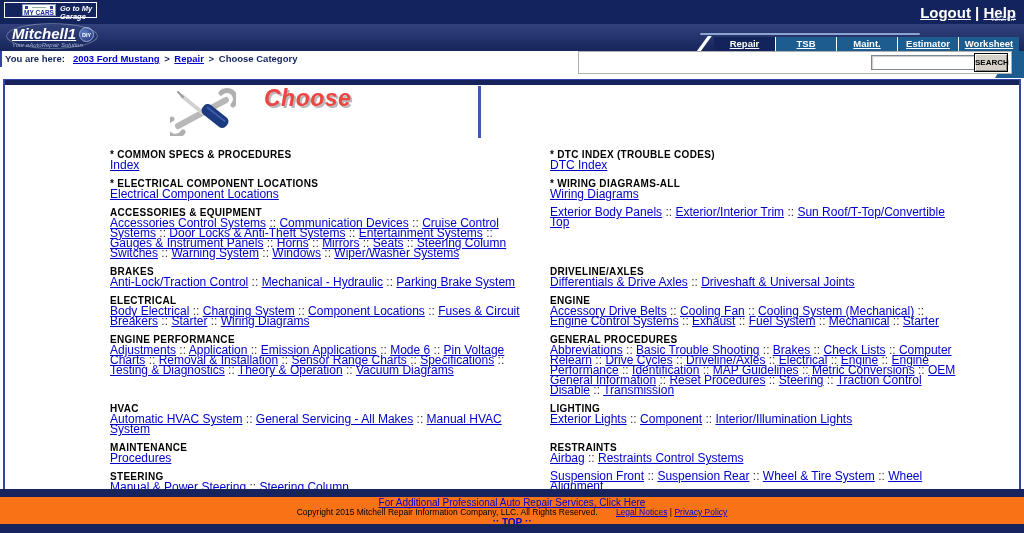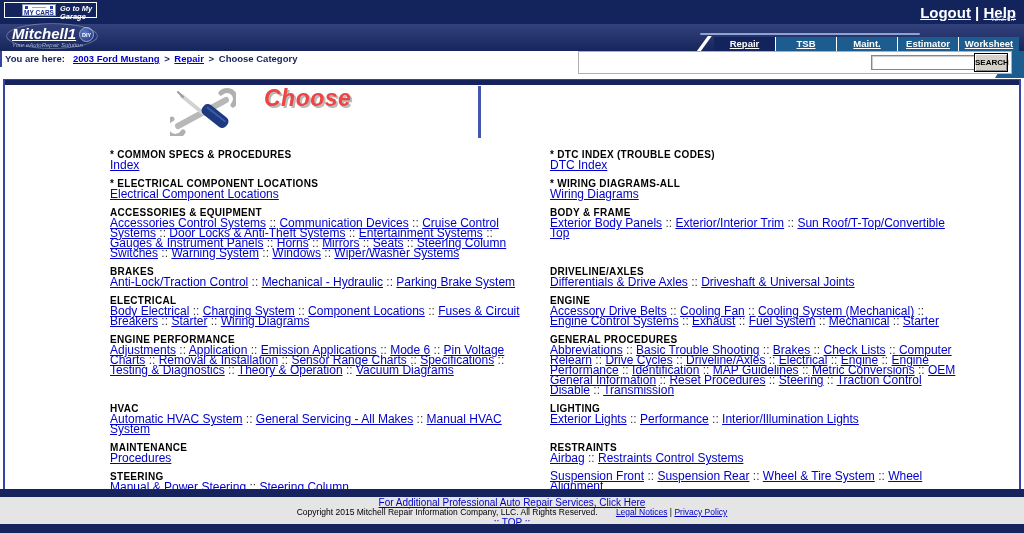--- a/index.html
+++ b/index.html
@@ -79,28 +79,28 @@
   .cat-cell { padding-right:28px; }
   .cat-cell.right { padding-right:4px; }
   .cat-section { margin-bottom:8px; }
   .cat-heading { font-size:10px; font-weight:bold; color:#000; line-height:11px; letter-spacing:0.3px; }
   .cat-links { font-size:12px; line-height:10px; color:#222; }
   .cat-links a { color:#0000cc; text-decoration:underline; cursor:pointer; }
   .cat-links .sep { color:#333; }
 
   
   .footer-bar1 { position:absolute; left:0; top:489px; width:1024px; height:8px; background:#16235c; }
-  .footer-mid { position:absolute; left:0; top:497px; width:1024px; height:27px; background:#e5e5e5;
+  .footer-mid { position:absolute; left:0; top:497px; width:1024px; height:27px; background:#f97316;
     text-align:center; }
   .footer-promo { font-size:10px; line-height:11px; }
   .footer-promo a { color:#0000cc; text-decoration:underline; cursor:pointer; }
   .footer-copy { font-size:8.5px; line-height:9px; color:#000; }
   .footer-copy a { color:#0000cc; text-decoration:underline; cursor:pointer; }
   .footer-copy .legal { margin-left:16px; }
-  .footer-top { font-size:10px; line-height:11px; font-weight:normal; }
+  .footer-top { font-size:10px; line-height:11px; font-weight:bold; }
   .footer-top a { color:#0000cc; text-decoration:underline; cursor:pointer; }
   .footer-bar2 { position:absolute; left:0; top:524px; width:1024px; height:9px; background:#16235c; }
 </style>
 </head>
 <body>
 
 <div class="topbar">
   <div class="garage-btn">
     <div class="plate">
       <div class="plate-top">
@@ -202,21 +202,20 @@
   </div>
 </div>
       <div class="cat-cell left">
   <div class="cat-section">
     <div class="cat-heading">ACCESSORIES &amp; EQUIPMENT</div>
     <div class="cat-links"><a>Accessories Control Systems</a><span class="sep"> :: </span><a>Communication Devices</a><span class="sep"> :: </span><a>Cruise Control Systems</a><span class="sep"> :: </span><a>Door Locks &amp; Anti-Theft Systems</a><span class="sep"> :: </span><a>Entertainment Systems</a><span class="sep"> :: </span><a>Gauges &amp; Instrument Panels</a><span class="sep"> :: </span><a>Horns</a><span class="sep"> :: </span><a>Mirrors</a><span class="sep"> :: </span><a>Seats</a><span class="sep"> :: </span><a>Steering Column Switches</a><span class="sep"> :: </span><a>Warning System</a><span class="sep"> :: </span><a>Windows</a><span class="sep"> :: </span><a>Wiper/Washer Systems</a></div>
   </div>
 </div>
       <div class="cat-cell right">
   <div class="cat-section">
-    <div class="cat-heading">BODY &amp; FRAME</div>
     <div class="cat-links"><a>Exterior Body Panels</a><span class="sep"> :: </span><a>Exterior/Interior Trim</a><span class="sep"> :: </span><a>Sun Roof/T-Top/Convertible Top</a></div>
   </div>
 </div>
       <div class="cat-cell left">
   <div class="cat-section">
     <div class="cat-heading">BRAKES</div>
     <div class="cat-links"><a>Anti-Lock/Traction Control</a><span class="sep"> :: </span><a>Mechanical - Hydraulic</a><span class="sep"> :: </span><a>Parking Brake System</a></div>
   </div>
 </div>
       <div class="cat-cell right">
@@ -251,21 +250,21 @@
 </div>
       <div class="cat-cell left">
   <div class="cat-section">
     <div class="cat-heading">HVAC</div>
     <div class="cat-links"><a>Automatic HVAC System</a><span class="sep"> :: </span><a>General Servicing - All Makes</a><span class="sep"> :: </span><a>Manual HVAC System</a></div>
   </div>
 </div>
       <div class="cat-cell right">
   <div class="cat-section">
     <div class="cat-heading">LIGHTING</div>
-    <div class="cat-links"><a>Exterior Lights</a><span class="sep"> :: </span><a>Performance</a><span class="sep"> :: </span><a>Interior/Illumination Lights</a></div>
+    <div class="cat-links"><a>Exterior Lights</a><span class="sep"> :: </span><a>Component</a><span class="sep"> :: </span><a>Interior/Illumination Lights</a></div>
   </div>
 </div>
       <div class="cat-cell left">
   <div class="cat-section">
     <div class="cat-heading">MAINTENANCE</div>
     <div class="cat-links"><a>Procedures</a></div>
   </div>
 </div>
       <div class="cat-cell right">
   <div class="cat-section">

